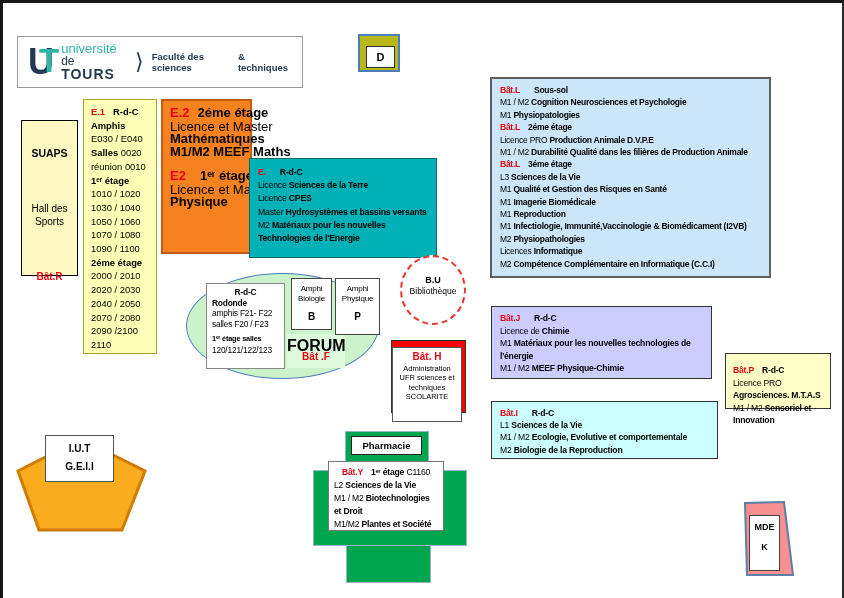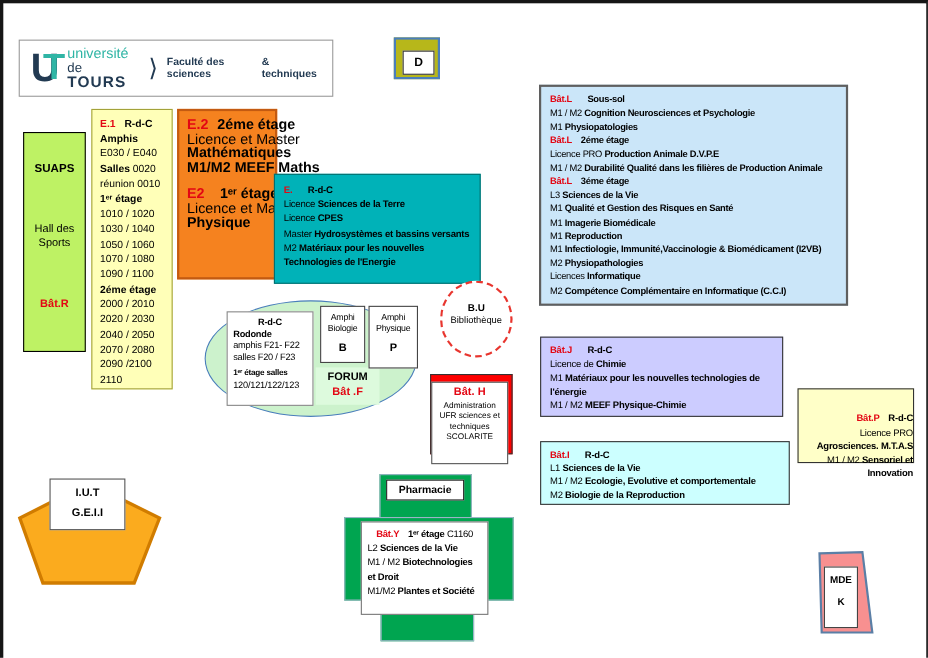--- a/index.html
+++ b/index.html
@@ -26,21 +26,21 @@
   .logo-detours{color:#223a52;font-size:12px;}
   .logo-detours b{font-size:14px;letter-spacing:1px;}
   .logo-chev{color:#223a52;font-size:22px;font-weight:200;margin:0 8px 0 0;}
   .logo-fac{display:flex;flex-direction:row;color:#223a52;font-weight:bold;font-size:9.5px;line-height:11px;}
 
   
   .d-outer{left:355px;top:31px;width:42px;height:38px;background:#b7b71a;border:2px solid #4a7ebb;}
   .d-inner{left:6px;top:10px;width:29px;height:22px;background:#fff;border:1px solid #333;text-align:center;font-weight:bold;font-size:11px;line-height:21px;}
 
   
-  .suaps{left:18px;top:117px;width:57px;height:200px;background:#bef264;border:1.5px solid #000;text-align:center;font-size:10px;}
+  .suaps{left:18px;top:117px;width:57px;height:156px;background:#fef9c3;border:1.5px solid #000;text-align:center;font-size:10px;}
   .suaps .t{font-weight:bold;font-size:10.5px;margin-top:26px;}
   .suaps .h1{margin-top:44px;}
   .suaps .h2{margin-top:2px;}
   .suaps .r{margin-top:44px;font-size:10px;}
 
   
   .e1{left:80px;top:96px;width:74px;height:255px;background:#ffffb8;border:1.5px solid #a3a23a;padding:5px 0 0 7px;font-size:9.4px;line-height:13.7px;}
 
   
   .e2{left:158px;top:96px;width:91px;height:155px;background:#f5821f;border:2px solid #c35a11;padding:6px 0 0 7px;font-size:13px;line-height:12.5px;}
@@ -53,52 +53,52 @@
   
   .batl{left:487px;top:74px;width:281px;height:201px;background:#cbe6f9;border:2px solid #5f5f5f;padding:5px 0 0 8px;font-size:8.5px;line-height:12.4px;letter-spacing:-0.25px;}
 
   
   .batj{left:488px;top:303px;width:221px;height:73px;background:#ccccff;border:1.5px solid #333;padding:5px 0 0 8px;font-size:8.6px;line-height:12.6px;letter-spacing:-0.2px;}
 
   
   .bati{left:488px;top:398px;width:227px;height:58px;background:#ccffff;border:1.5px solid #333;padding:5px 0 16px 8px;font-size:8.6px;line-height:12.2px;letter-spacing:-0.2px;}
 
   
-  .batp{left:722px;top:350px;width:106px;height:68px;background:#ffffc8;border:1px solid #333;padding:20px 0 0 7px;font-size:8.6px;line-height:12.6px;letter-spacing:-0.2px;text-align:right;}
+  .batp{left:722px;top:350px;width:106px;height:56px;background:#ffffc8;border:1px solid #333;padding:10px 0 0 7px;font-size:8.6px;line-height:12.6px;letter-spacing:-0.2px;}
 
   
   .ellipse{left:183px;top:270px;width:193px;height:106px;background:#ccf2cc;border:1.5px solid #4a7ebb;border-radius:50%;}
   .forum-rect{left:284px;top:331px;width:58px;height:34px;background:#ddfadd;}
   .rodonde{left:203px;top:280px;width:79px;height:86px;background:#fff;border:1px solid #888;font-size:8.4px;line-height:10.5px;padding-top:3px;letter-spacing:-0.2px;}
   .rodonde .c{text-align:center;}
   .rodonde .in{padding-left:5px;}
   .rodonde .small{font-size:7.4px;margin-top:5px;}
   .amphi{background:#fff;border:1px solid #444;text-align:center;font-size:8px;line-height:9.5px;padding-top:5px;letter-spacing:-0.2px;}
   .amphi-bio{left:288px;top:275px;width:41px;height:52px;}
   .amphi-phy{left:332px;top:275px;width:45px;height:57px;}
   .amphi .letter{font-weight:bold;font-size:10px;margin-top:9px;}
-  .forum-label{left:284px;top:334px;width:58px;text-align:center;font-weight:bold;font-size:10px;}
+  .forum-label{left:284px;top:334px;width:58px;text-align:center;font-weight:bold;font-size:16px;}
   .forum-bat{left:284px;top:348px;width:58px;text-align:center;font-size:10px;}
 
   
   .bu{left:397px;top:252px;width:66px;height:70px;border:2px dashed #e8352e;border-radius:50%;background:#fff;text-align:center;font-size:8.5px;padding-top:18px;line-height:11px;}
   .bu .t{font-weight:bold;font-size:9px;}
 
   
   .bath-red{left:388px;top:337px;width:75px;height:73px;background:#fe0000;border:1px solid #333;}
   .bath-white{left:389px;top:344px;width:70px;height:75px;background:#fff;border:1.5px solid #555;text-align:center;font-size:7.5px;line-height:9.5px;}
   .bath-white .t{font-size:10px;margin:4px 0 2px 0;}
 
   
   .ph-green{background:#00a550;border:1px solid #9ab4c6;}
   .ph-top{left:342px;top:428px;width:84px;height:40px;}
   .ph-mid{left:310px;top:467px;width:154px;height:76px;}
   .ph-bot{left:343px;top:542px;width:85px;height:38px;}
   .ph-label{left:348px;top:433px;width:71px;height:19px;background:#fff;border:1px solid #222;text-align:center;font-weight:bold;font-size:9.5px;line-height:18px;}
-  .baty{left:325px;top:471px;width:116px;height:85px;background:#fff;border:1px solid #777;padding:4px 0 0 5px;font-size:8.6px;line-height:13px;letter-spacing:-0.2px;}
+  .baty{left:325px;top:458px;width:116px;height:70px;background:#fff;border:1px solid #777;padding:4px 0 0 5px;font-size:8.6px;line-height:13px;letter-spacing:-0.2px;}
   .baty .hdr{padding-left:8px;}
 
   
   .iut-svg{left:12px;top:433px;}
   .iut-label{left:42px;top:432px;width:69px;height:47px;background:#fff;border:1px solid #555;text-align:center;font-weight:bold;font-size:10px;}
   .iut-label div{margin-top:7px;}
 
   
   .mde-svg{left:740px;top:498px;}
   .mde-box{left:746px;top:512px;width:31px;height:56px;background:#fff;border:1px solid #444;text-align:center;font-weight:bold;font-size:9px;}

